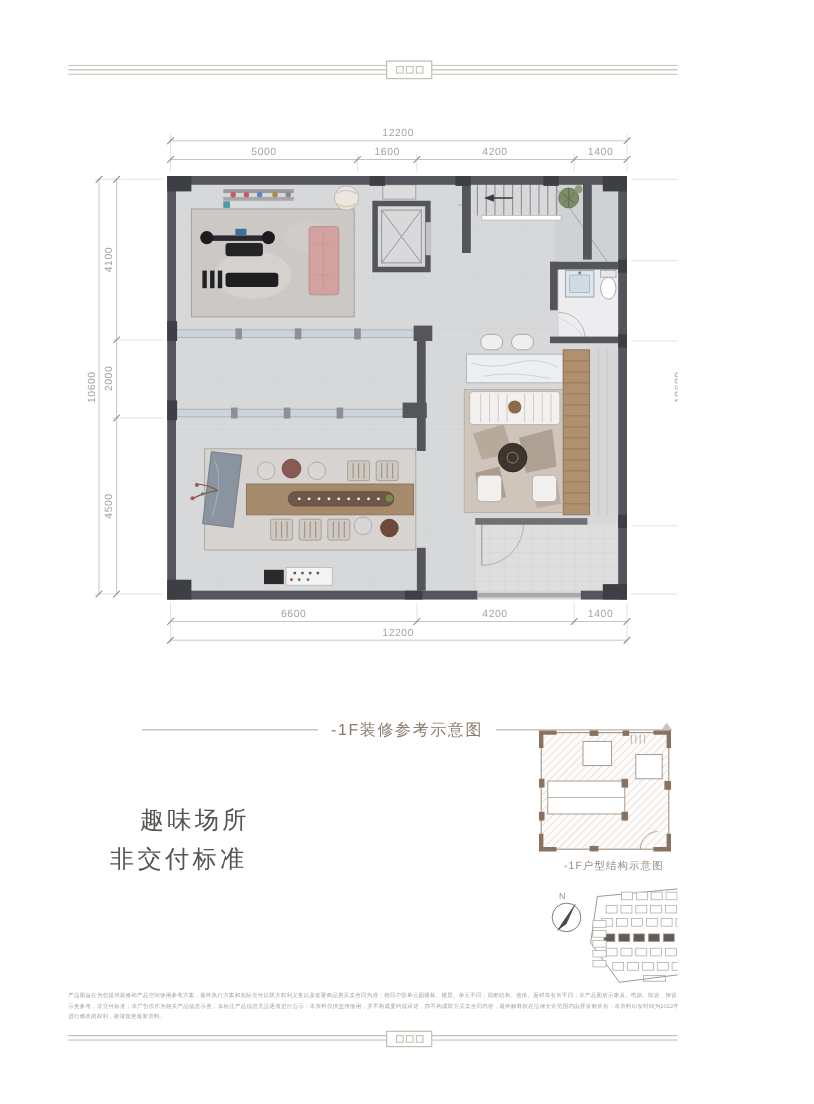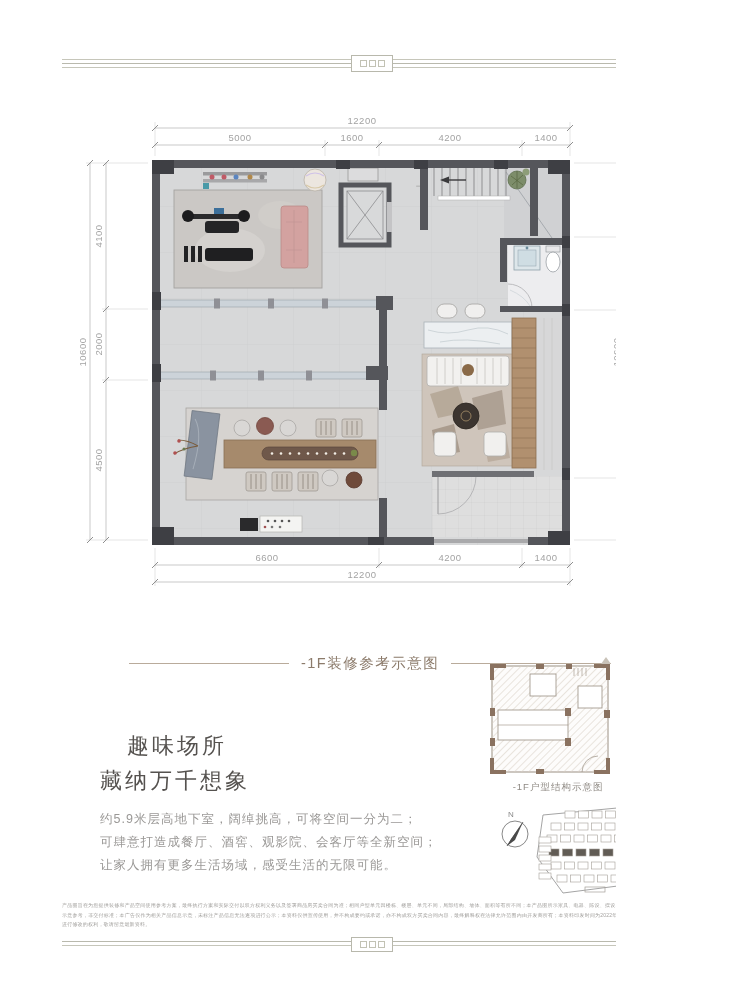--- a/index.html
+++ b/index.html
@@ -403,26 +403,21 @@
         <rect x="87" y="86" width="6" height="8"></rect>
       <rect x="58" y="12" width="8" height="5"></rect>
         <rect x="88" y="12" width="6" height="5"></rect>
       <rect x="126" y="58" width="6" height="8"></rect>
         <rect x="58" y="117" width="8" height="5"></rect>
     </g>
   </svg>
   <div class="mini-caption" style="left:478px;top:781px;width:160px;">-1F户型结构示意图</div>
 
   <div class="heading" style="top:735px;margin-left:27px;">趣味场所</div>
-  <div class="heading" style="top:770px;">藏纳万千想象</div>
-  <div class="body-copy" style="top:808px;">
-    <div>约5.9米层高地下室，阔绰挑高，可将空间一分为二；</div>
-    <div>可肆意打造成餐厅、酒窖、观影院、会客厅等全新空间；</div>
-    <div>让家人拥有更多生活场域，感受生活的无限可能。</div>
-  </div>
+  <div class="heading" style="top:770px;">非交付标准</div>
 
   <svg class="abs" style="left:435px;top:795px;" width="235" height="112" viewBox="0 0 235 112">
     <g>
       <text x="76" y="22" font-size="8" fill="#8a8a8a" text-anchor="middle">N</text>
       <circle cx="80" cy="39" r="13" fill="none" stroke="#7a7a7a" stroke-width="0.9"></circle>
       <line x1="88" y1="27" x2="72" y2="51" stroke="#555555" stroke-width="0.8"></line>
       <polygon points="72,51 80,45 88,27 76,44" fill="#4a4a4a"></polygon>
     </g>
     <polygon points="108,20 214,10 222,86 128,98 102,62" fill="none" stroke="#9a9a9a" stroke-width="0.9"></polygon>
     <g id="site-buildings">

